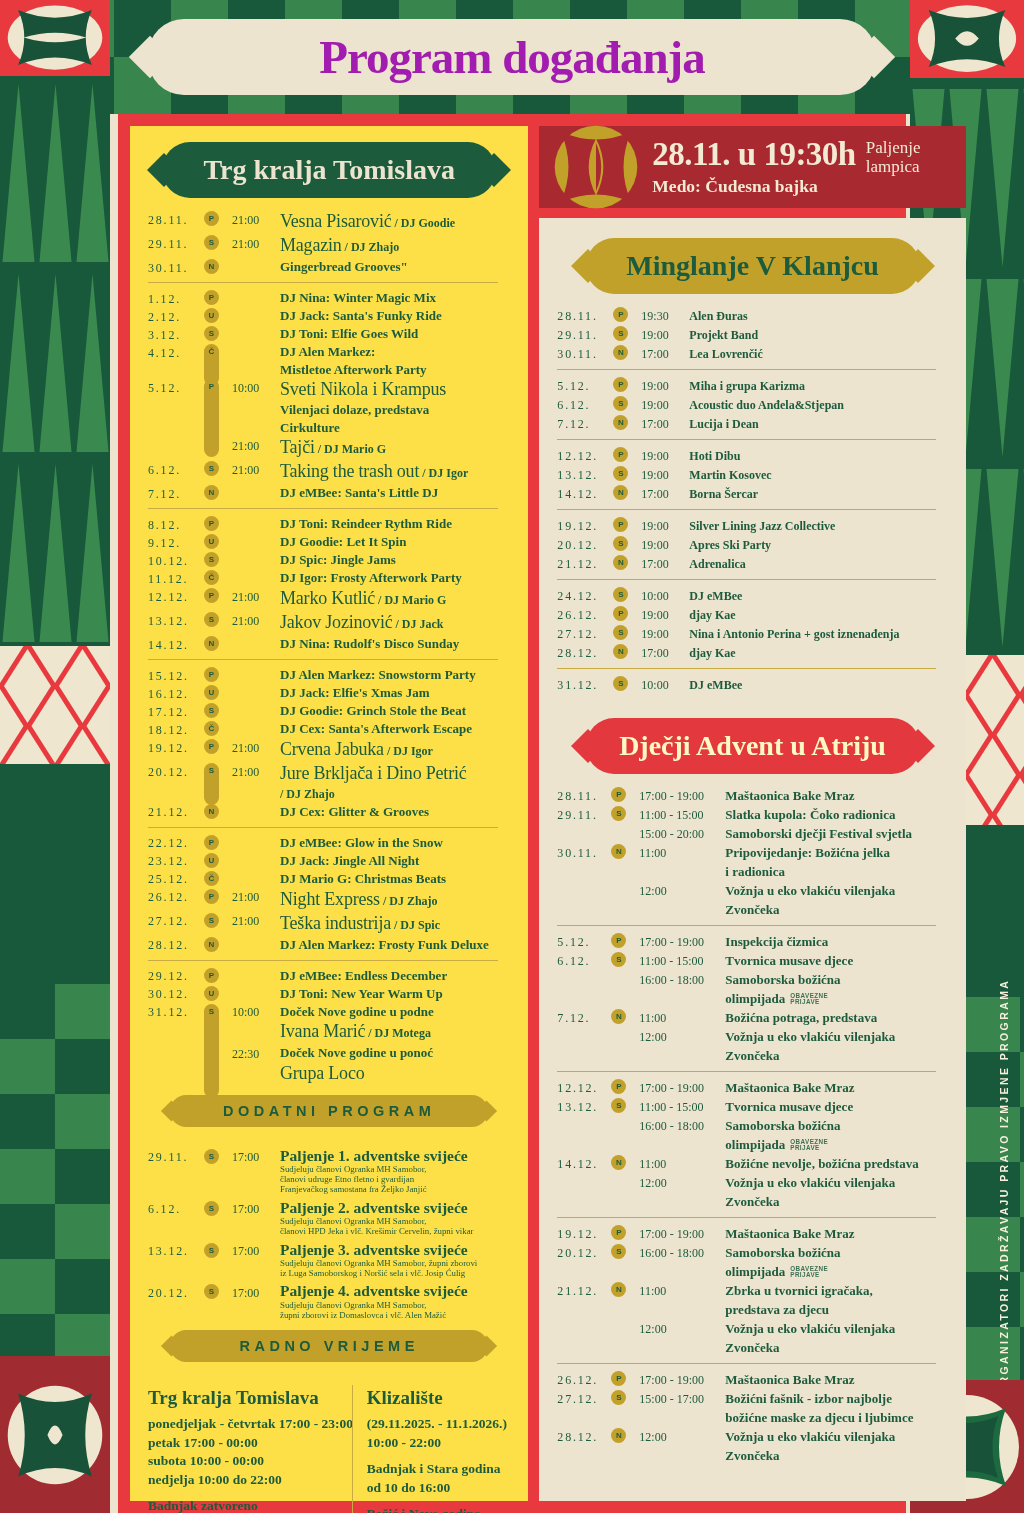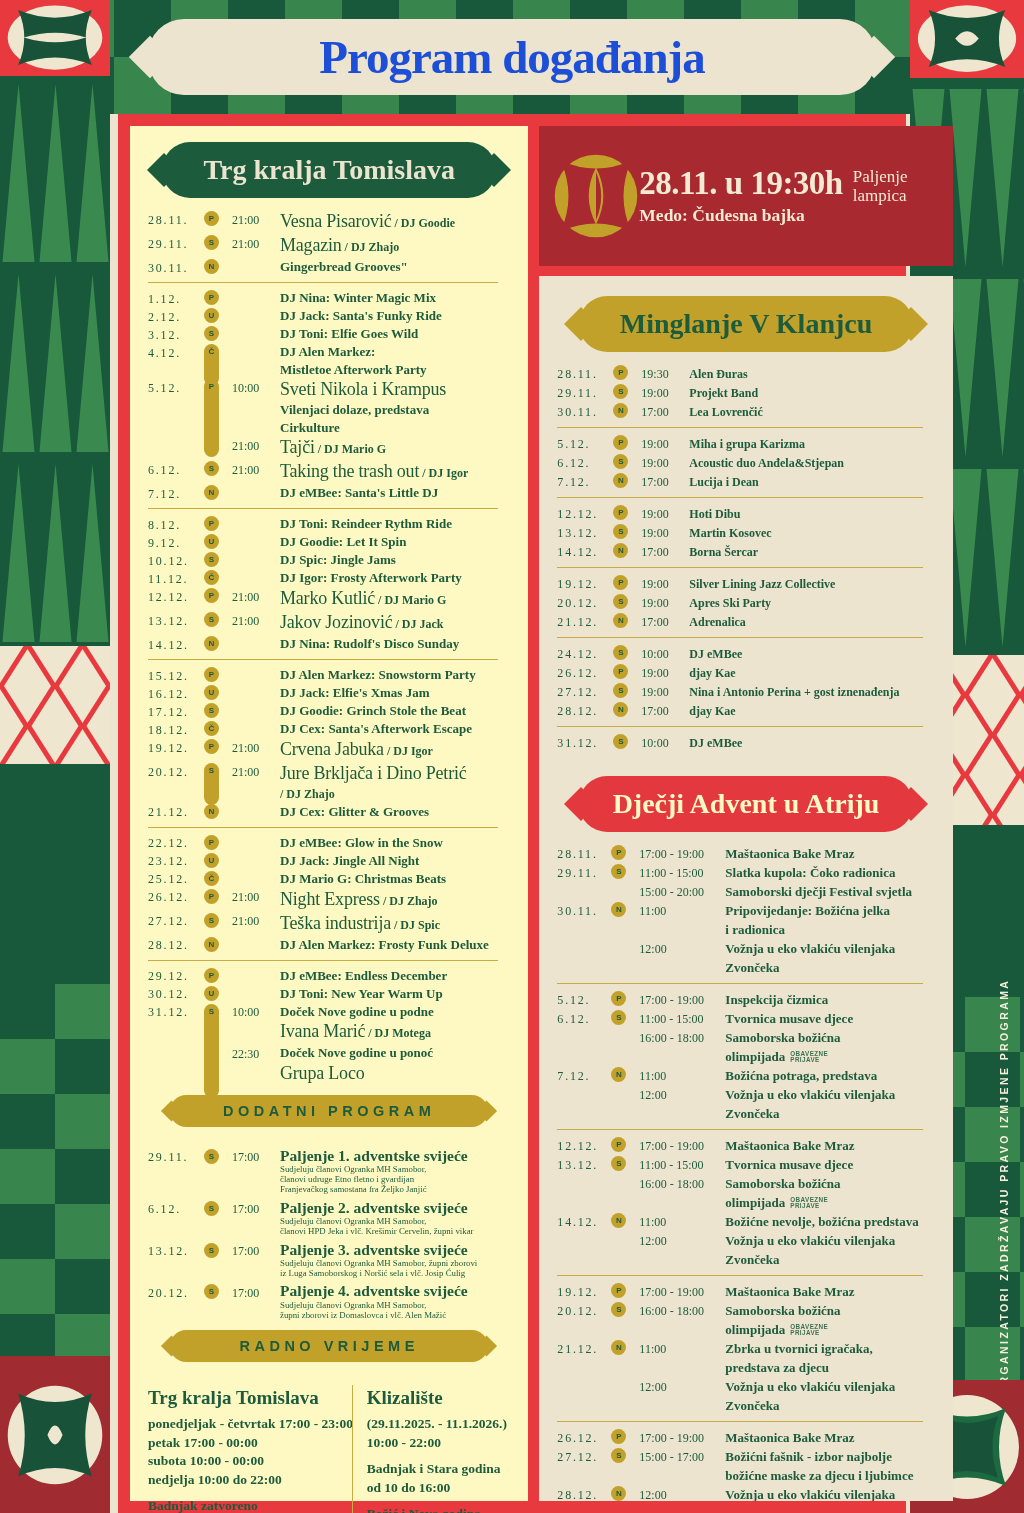--- a/index.html
+++ b/index.html
@@ -19,28 +19,28 @@
   .side-note{position:absolute;left:998px;top:995px;height:400px;writing-mode:vertical-rl;
     transform:rotate(180deg);font-family:"Liberation Sans",sans-serif;font-weight:bold;
     font-size:10.5px;letter-spacing:2.4px;color:#f5efdc;white-space:nowrap;}
   
   .lens{position:relative;display:flex;align-items:center;justify-content:center;}
   .lens::before,.lens::after{content:"";position:absolute;top:50%;background:inherit;}
   .header-lens{position:absolute;left:148px;top:19px;width:728px;height:76px;background:#ece4cf;
     border-radius:36px;}
   .header-lens::before,.header-lens::after{width:30px;height:30px;transform:translateY(-50%) rotate(45deg);}
   .header-lens::before{left:-13px}.header-lens::after{right:-13px}
-  .header-title{font-size:47px;font-weight:bold;color:#1d4ed8;letter-spacing:-1px;}
+  .header-title{font-size:47px;font-weight:bold;color:#a21caf;letter-spacing:-1px;}
   
   .content{position:absolute;left:118px;top:114px;width:788px;height:1399px;background:#e8393f;
     box-sizing:border-box;display:flex;gap:11px;padding:12px;}
-  .left-panel{width:414px;background:#fef9c3;box-sizing:border-box;}
+  .left-panel{width:414px;background:#fde047;box-sizing:border-box;}
   .right-wrap{flex:1;display:flex;flex-direction:column;gap:10px;}
-  .opening{height:140px;background:#a8292f;color:#f3ead4;display:flex;align-items:center;
-    padding:8px 14px;box-sizing:border-box;}
+  .opening{height:82px;background:#a8292f;color:#f3ead4;display:flex;align-items:center;
+    gap:13px;padding:8px 14px;box-sizing:border-box;}
   .right-panel{flex:1;background:#ece4cf;box-sizing:border-box;overflow:hidden;}
   
   .sec-banner{margin:16px auto 12px;width:334px;height:56px;border-radius:28px;
     font-weight:bold;font-size:28px;}
   .sec-banner::before,.sec-banner::after{width:24px;height:24px;transform:translateY(-50%) rotate(45deg);}
   .sec-banner::before{left:-10px}.sec-banner::after{right:-10px}
   .bn-green{background:#1d5b3d;color:#ece4cf;}
   .bn-gold{background:#c2a12a;color:#1d5b3d;}
   .bn-red{background:#e2383e;color:#fef9c3;}
   .small-banner{margin:10px auto 21px;width:318px;height:32px;border-radius:16px;background:#c2a12a;

